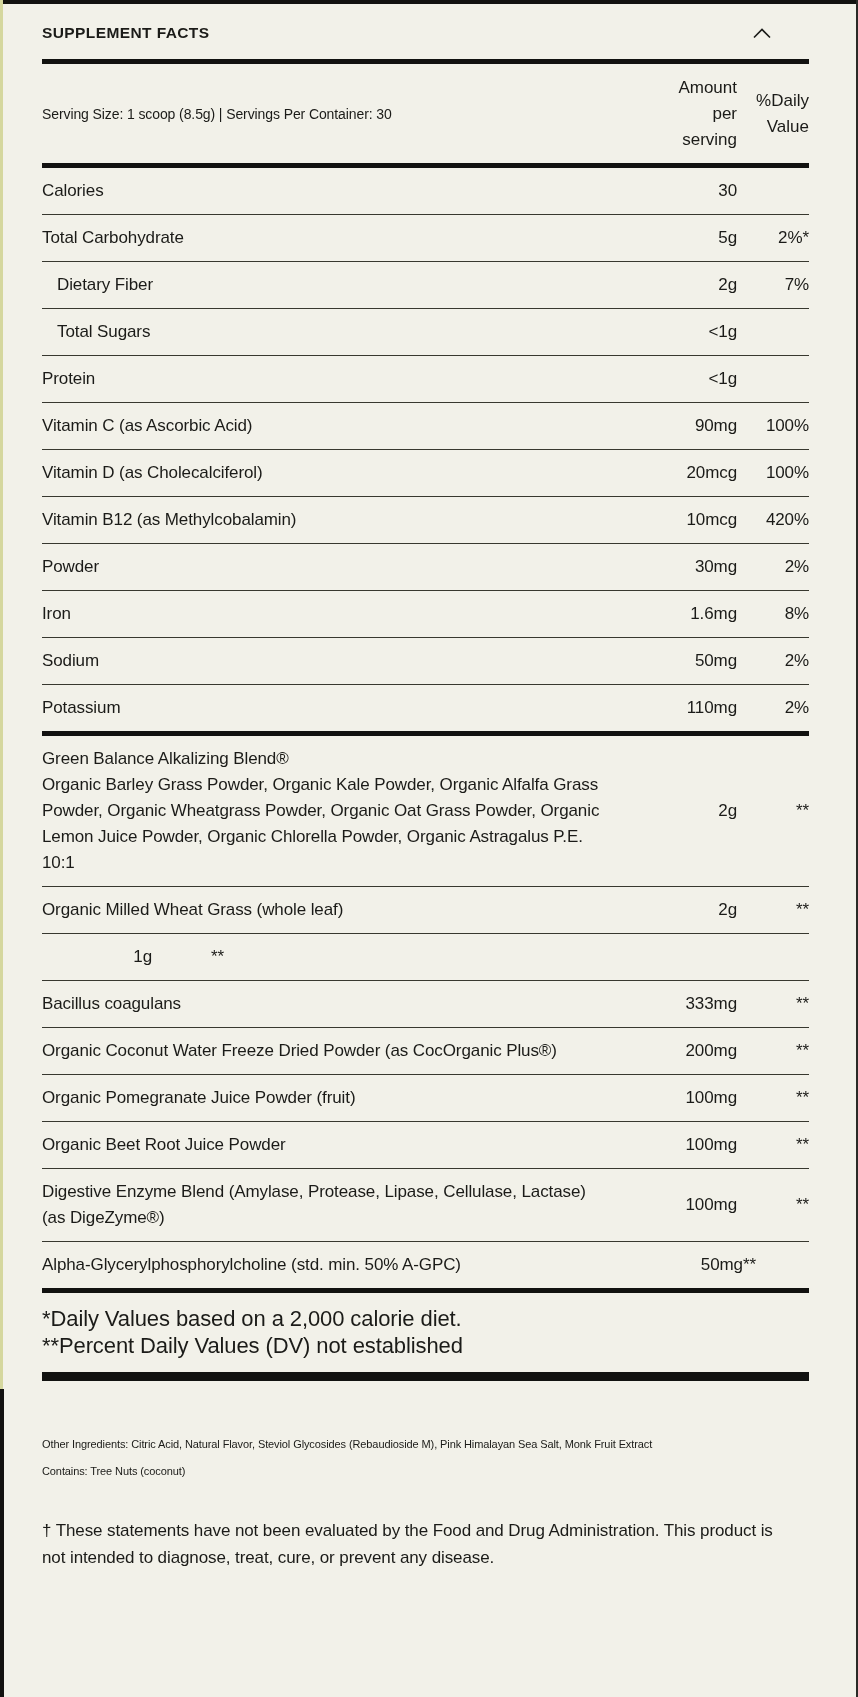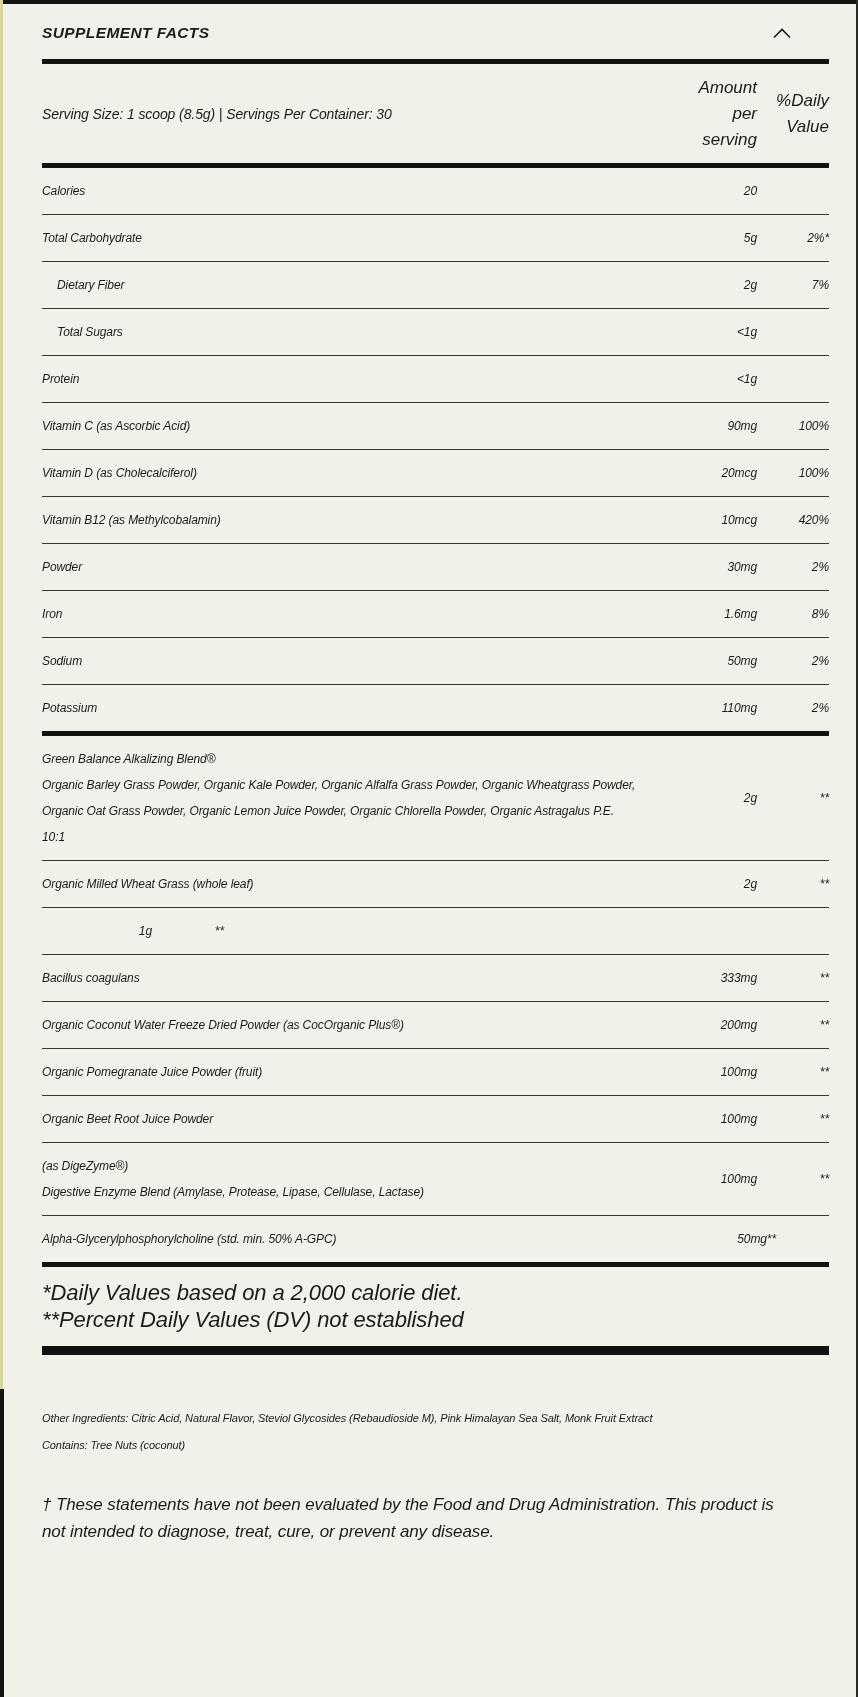--- a/index.html
+++ b/index.html
@@ -8,39 +8,39 @@
     background:#f2f1e9;color:#1b1b18;
     font-family:"Liberation Sans","DejaVu Sans",sans-serif;
     -webkit-font-smoothing:antialiased;
   }
   
   .edge-top{position:absolute;top:0;left:3px;right:0;height:4px;background:#121210;}
   .edge-right{position:absolute;top:0;right:0;width:2px;height:100%;background:#2a2a26;}
   .stripe-green{position:absolute;top:0;left:0;width:3px;height:1389px;background:#d5d79e;}
   .stripe-black{position:absolute;top:1389px;bottom:0;left:0;width:4px;background:#121210;}
 
-  .panel{position:absolute;top:4px;left:42px;right:29px;font-style:italic;}
+  .panel{position:absolute;top:4px;left:42px;right:49px;}
 
   .acc-header{display:flex;justify-content:space-between;align-items:center;
     padding-top:20px;margin-bottom:17px;cursor:pointer;}
   .acc-title{font-size:15.5px;font-weight:bold;letter-spacing:.4px;}
   .chevron{display:flex;align-items:center;margin-right:38px;}
 
   .bar{height:5px;background:#121210;}
 
   .serving{display:flex;align-items:center;justify-content:space-between;min-height:99px;}
   .serving-text{font-size:14px;letter-spacing:-.1px;}
   .heads{display:flex;align-items:center;}
   .amount-head{width:110px;display:flex;justify-content:flex-end;}
   .amount-head span{display:inline-block;width:72px;text-align:right;font-size:17px;line-height:26px;}
   .dv-head{width:72px;display:flex;justify-content:flex-end;}
   .dv-head span{display:inline-block;width:56px;text-align:right;font-size:17px;line-height:26px;}
 
   .nrow{display:flex;align-items:center;min-height:46px;
-    border-bottom:1.5px solid #38382f;font-size:12px;letter-spacing:-.1px;}
+    border-bottom:1.5px solid #38382f;font-size:17px;letter-spacing:-.1px;}
   .nrow.thick-after{border-bottom:5px solid #121210;}
   .nrow.tall{padding:10px 0;}
   .nlabel{flex:1;padding-right:10px;}
   .nrow.indent .nlabel{padding-left:15px;}
   .nrow.tall .nlabel{line-height:26px;}
   .namount{width:110px;text-align:right;white-space:nowrap;}
   .namount.bleed{margin-right:-19px;}
   .ndv{width:72px;text-align:right;white-space:nowrap;}
 
   .footnotes{font-size:22px;line-height:27px;padding:12px 0 13px;
@@ -81,21 +81,21 @@
           <span>%Daily Value</span>
         </div>
       </div>
     </div>
 
     <div class="bar"></div>
 
     <div id="table-rows">
         <div class="nrow">
           <div class="nlabel">Calories</div>
-          <div class="namount">20</div>
+          <div class="namount">30</div>
           <div class="ndv"></div>
         </div>
         <div class="nrow">
           <div class="nlabel">Total Carbohydrate</div>
           <div class="namount">5g</div>
           <div class="ndv">2%*</div>
         </div>
         <div class="nrow indent">
           <div class="nlabel">Dietary Fiber</div>
           <div class="namount">2g</div>
@@ -178,22 +178,22 @@
           <div class="namount">100mg</div>
           <div class="ndv">**</div>
         </div>
         <div class="nrow">
           <div class="nlabel">Organic Beet Root Juice Powder</div>
           <div class="namount">100mg</div>
           <div class="ndv">**</div>
         </div>
         <div class="nrow tall">
           <div class="nlabel">
+            <div>Digestive Enzyme Blend (Amylase, Protease, Lipase, Cellulase, Lactase)</div>
             <div>(as DigeZyme®)</div>
-            <div>Digestive Enzyme Blend (Amylase, Protease, Lipase, Cellulase, Lactase)</div>
           </div>
           <div class="namount">100mg</div>
           <div class="ndv">**</div>
         </div>
         <div class="nrow thick-after">
           <div class="nlabel">Alpha-Glycerylphosphorylcholine (std. min. 50% A-GPC)</div>
           <div class="namount bleed">50mg**</div>
           <div class="ndv"></div>
         </div>
       </div>

